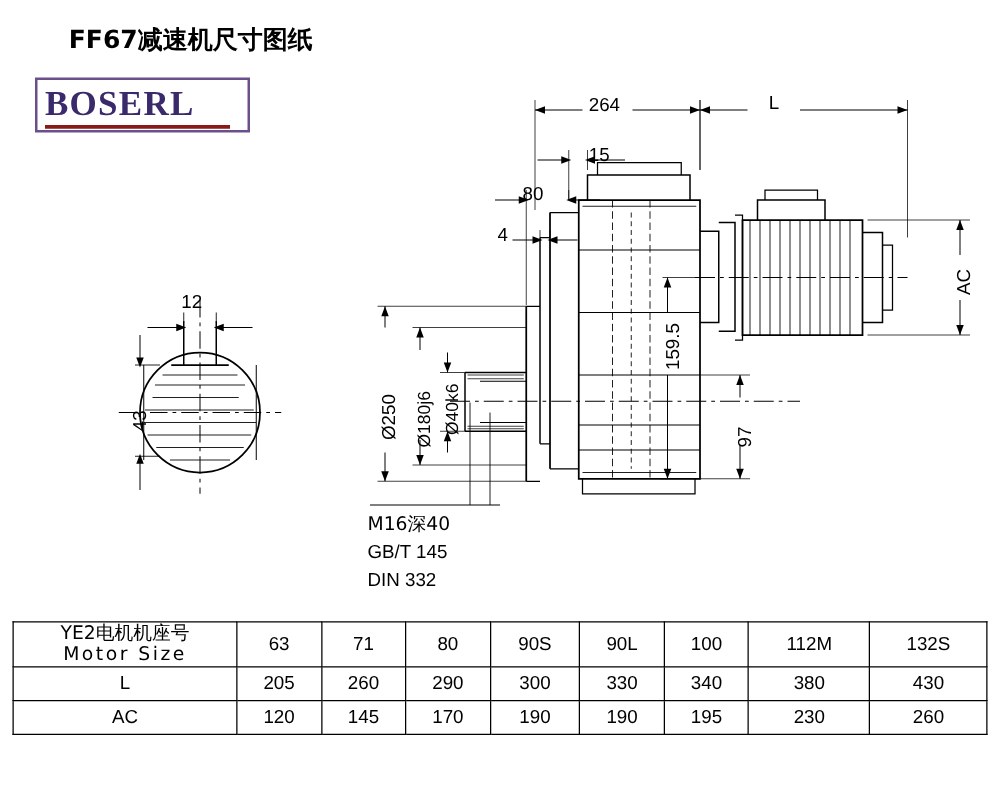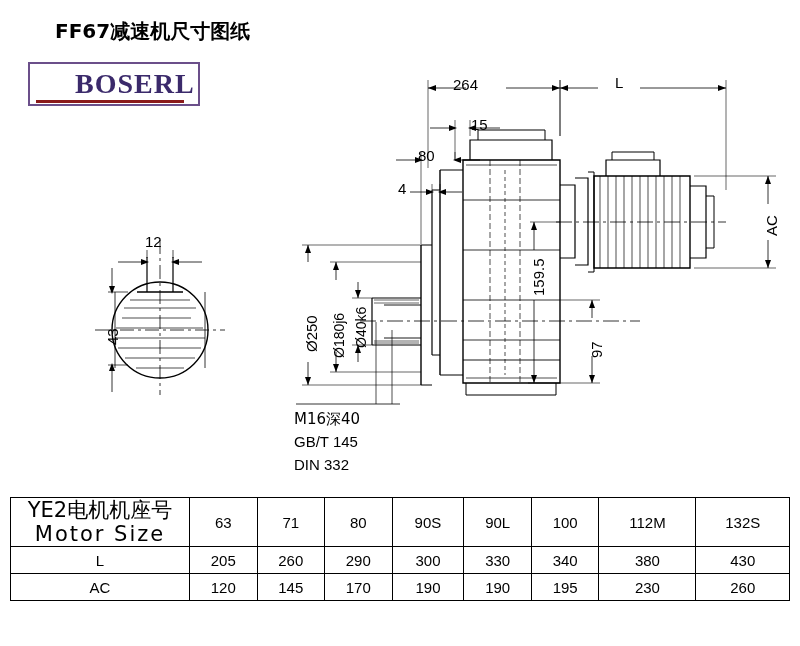--- a/index.html
+++ b/index.html
@@ -36,21 +36,20 @@
   }
   #logo-text {
     position: absolute;
     left: 36px;
     top: 68px;
     font-size: 28px;
     font-weight: bold;
     font-family: "Liberation Serif", serif;
     color: #3b2a6b;
     letter-spacing: 1px;
-    margin-left: 39px;
   }
   #logo-underline {
     position: absolute;
     left: 36px;
     top: 100px;
     width: 148px;
     height: 3px;
     background: #8a1a1a;
   }
   svg.draw {
@@ -89,21 +88,21 @@
   }
   #spec-table tr.header td {
     height: 23px;
   }
   #spec-table td.rowhead {
     width: 178px;
   }
   #spec-table tr.header td.rowhead {
     line-height: 1.15;
     font-family: "DejaVu Sans", sans-serif;
-    font-size: 21px;
+    font-size: 15px;
   }
   .hdr-line1 { display: block; }
   .hdr-line2 { display: block; letter-spacing: 2px; }
 </style>
 </head>
 <body>
 
 <div id="page-title">FF67减速机尺寸图纸</div>
 
 <div id="logo-box"></div>
@@ -300,21 +299,21 @@
 
     <path d="M376 322 L376 404" stroke-width="0.7"></path>
     <path d="M392 330 L392 404" stroke-width="0.7"></path>
     <path d="M296 404 L400 404" stroke-width="0.8"></path>
   </g>
 </svg>
 
 <div class="lbl" style="left:145px; top:233px;text-align:right;">12</div>
 <div class="lbl vert" style="left:104px; top:345px;">43</div>
 
-<div class="lbl" style="left:453px; top:76px;">264</div>
+<div class="lbl" style="left:471px; top:76px;">264</div>
 <div class="lbl" style="left:615px; top:74px;">L</div>
 <div class="lbl" style="left:471px; top:116px;text-align:center;">15</div>
 <div class="lbl" style="left:418px; top:147px;">80</div>
 <div class="lbl" style="left:398px; top:180px;">4</div>
 
 <div class="lbl vert" style="left:763px; top:236px;">AC</div>
 <div class="lbl vert" style="left:530px; top:296px;">159.5</div>
 <div class="lbl vert" style="left:588px; top:358px;">97</div>
 
 <div class="lbl vert" style="left:303px; top:352px;">Ø250</div>

